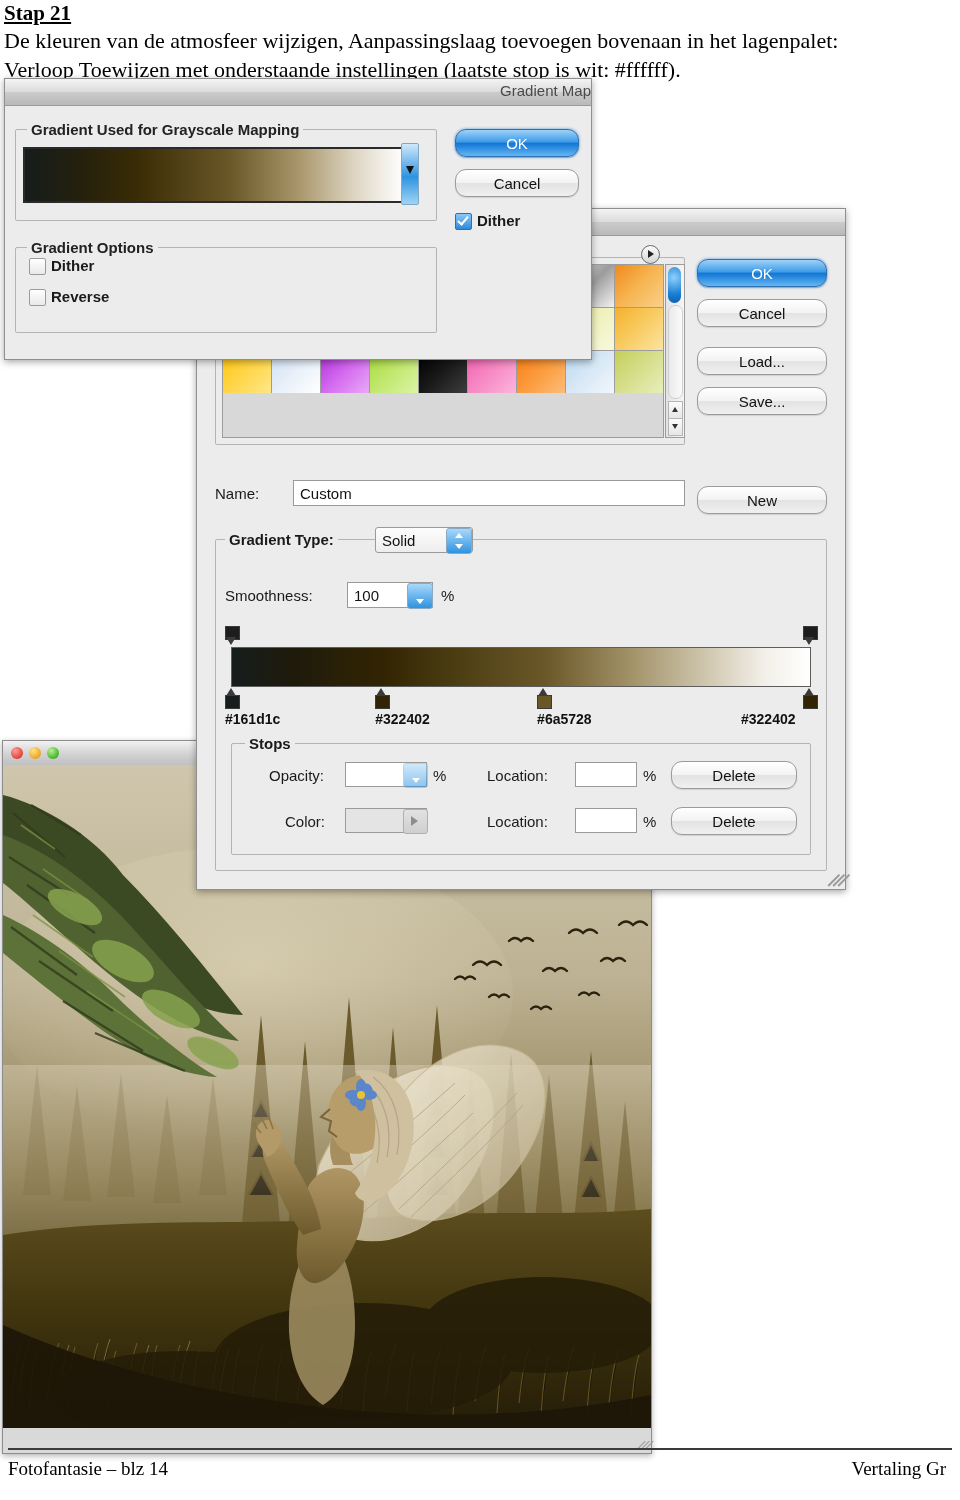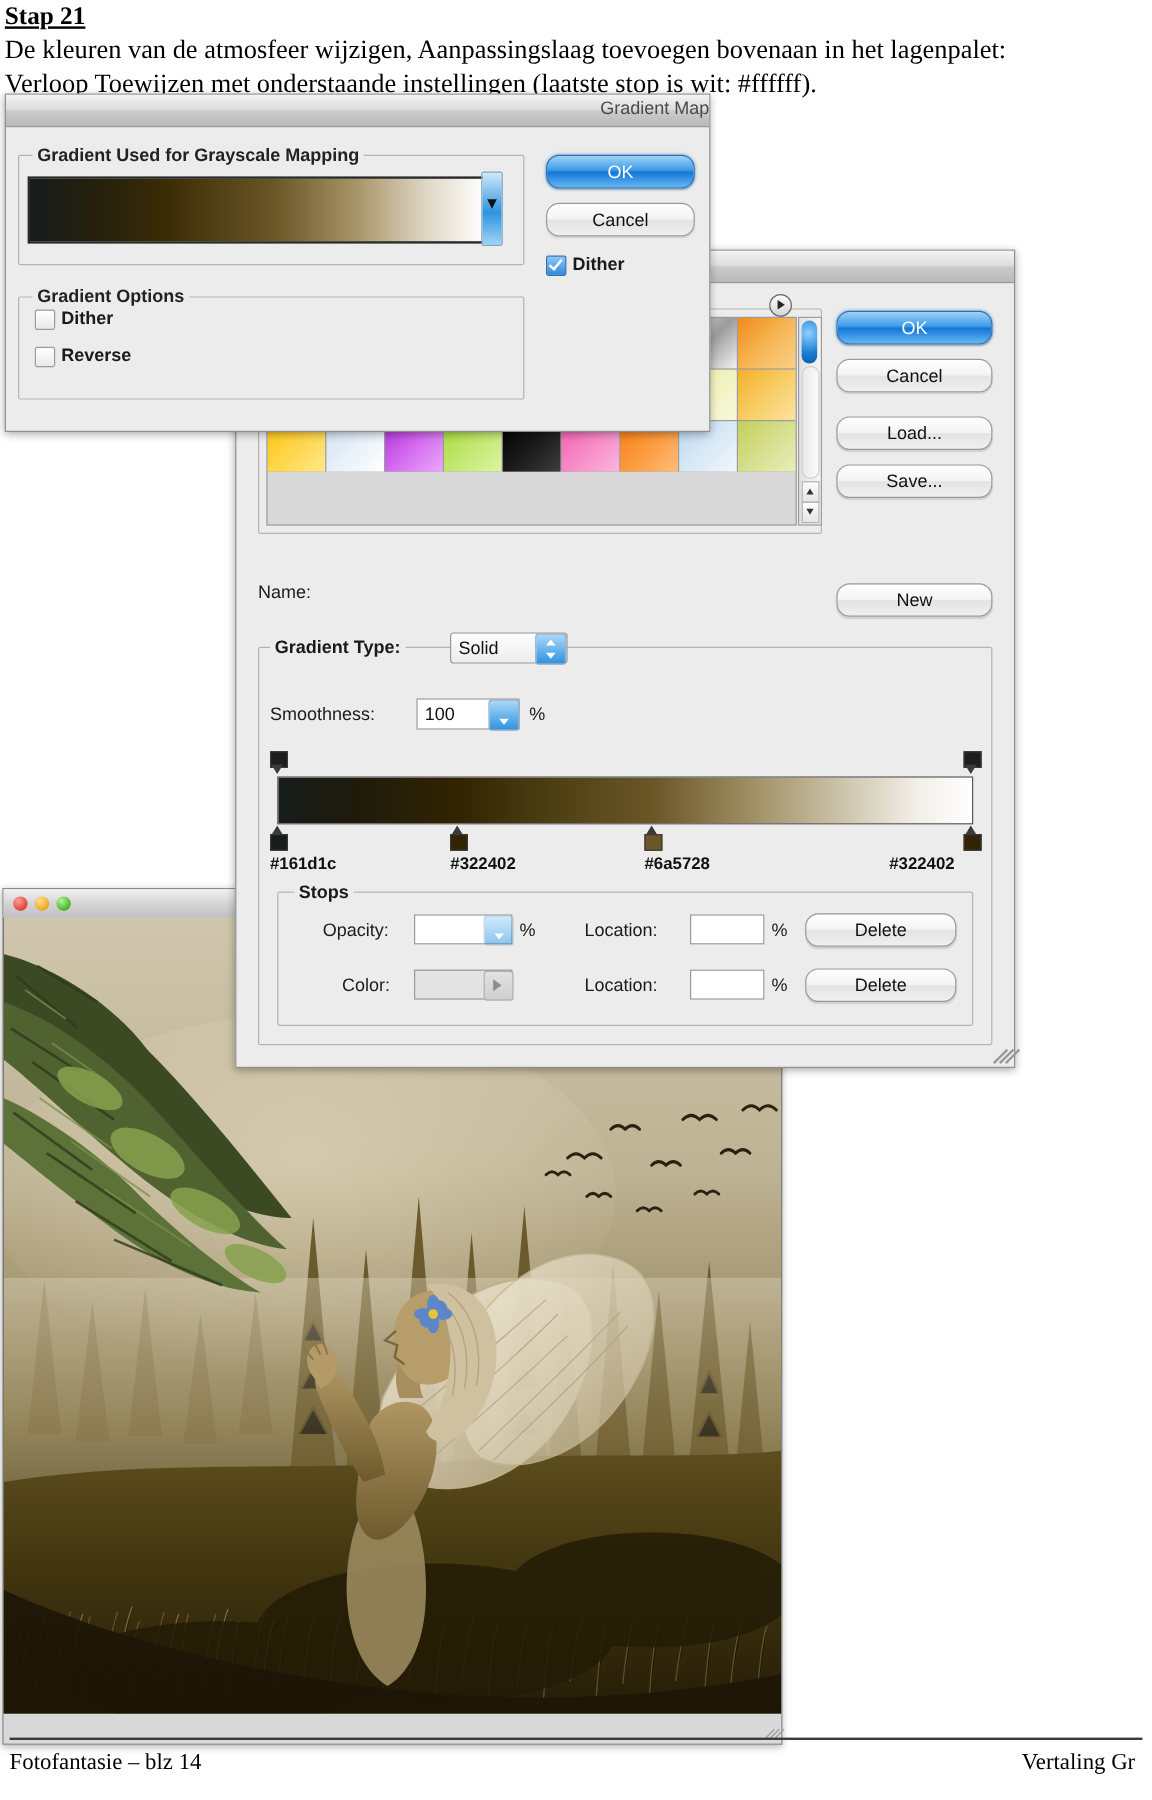--- a/index.html
+++ b/index.html
@@ -414,20 +414,21 @@
     </div>
     <div class="gearpop"></div>
 
     <div class="btn primary" style="left:500px;top:50px;width:128px;height:26px;">OK</div>
     <div class="btn" style="left:500px;top:90px;width:128px;height:26px;">Cancel</div>
     <div class="btn" style="left:500px;top:138px;width:128px;height:26px;">Load...</div>
     <div class="btn" style="left:500px;top:178px;width:128px;height:26px;">Save...</div>
     <div class="btn" style="left:500px;top:277px;width:128px;height:26px;">New</div>
 
     <div class="lbl" style="left:18px;top:276px;">Name:</div>
+    <div class="tinput" style="left:96px;top:271px;width:392px;height:26px;">Custom</div>
 
     <div class="group" style="left:18px;top:330px;width:610px;height:330px;"></div>
     <div class="lbl" style="left:28px;top:322px;background:#ececec;padding:0 4px;font-weight:bold;">Gradient Type:</div>
     <div class="tinput" style="left:178px;top:318px;width:98px;height:26px;border-radius:3px;
          background:linear-gradient(180deg,#fdfdfd,#ededed);">Solid</div>
     <div class="popbtn" style="left:249px;top:319px;width:24px;height:24px;">
       <span class="ar up"></span>
         <span class="ar dn"></span>
     </div>
 

